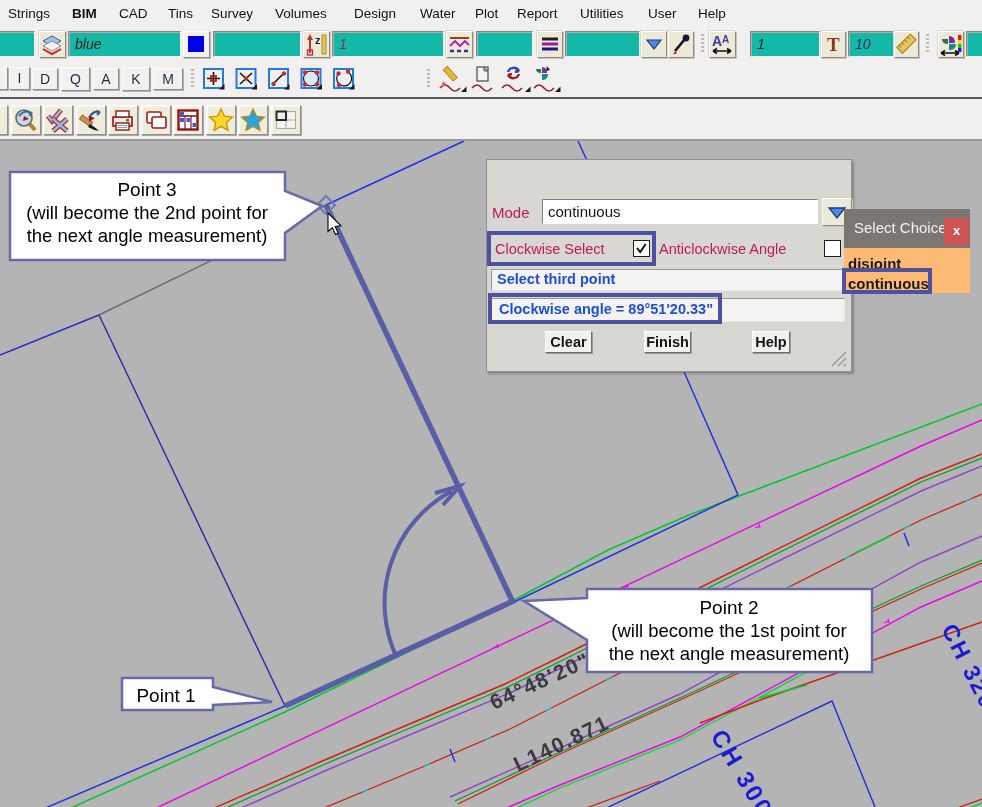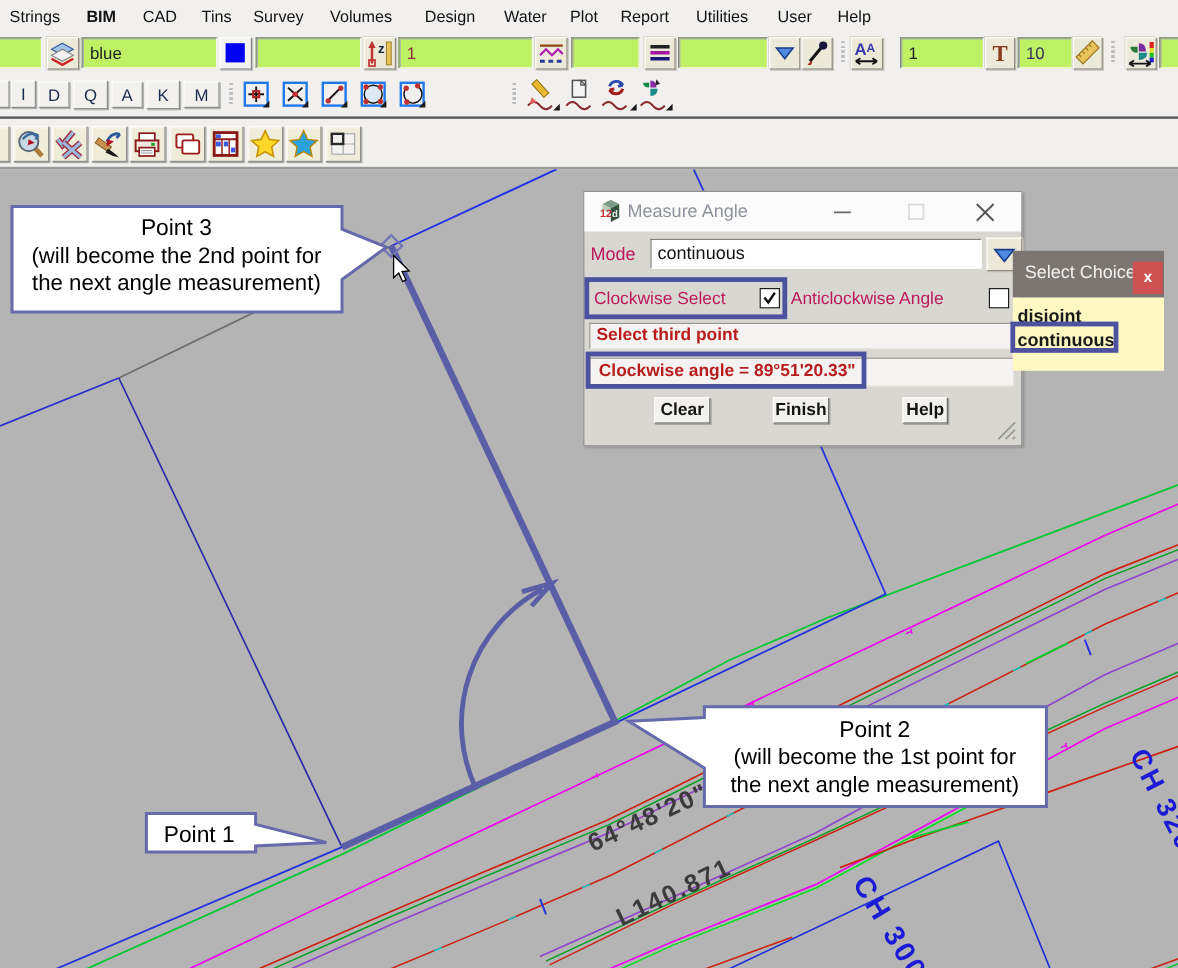--- a/index.html
+++ b/index.html
@@ -3,23 +3,23 @@
 <meta charset="utf-8">
 <style>
 html,body{margin:0;padding:0;width:982px;height:807px;overflow:hidden;
  font-family:"Liberation Sans",sans-serif;}
 #page{position:relative;width:982px;height:807px;background:#b4b4b4;}
 .abs{position:absolute;}
 
 #topbar{position:absolute;left:0;top:0;width:982px;height:141px;background:#f1f0ef;z-index:5;}
 #menubar{position:absolute;left:0;top:0;width:982px;height:28px;}
 #menubar span{position:absolute;top:6px;font-size:13.5px;color:#111;}
-.fld{position:absolute;background:#bef264;border:1px solid #848484;
+.fld{position:absolute;background:#14b8a6;border:1px solid #848484;
  border-right-color:#f4f4f4;border-bottom-color:#f4f4f4;
- box-shadow:inset 1px 1px 0 #adadad;font-size:14px;color:#222;}
+ box-shadow:inset 1px 1px 0 #adadad;font-size:14px;color:#222;font-style:italic;}
 .fld span{position:absolute;left:6px;top:4px;}
 .ibtn{position:absolute;background:#ece9d8;border:1px solid #fdfdfd;
  border-right-color:#8f8d83;border-bottom-color:#8f8d83;
  box-shadow:1px 1px 0 #c7c5bc, -1px -1px 0 #d9d7ce;}
 .wbtn{position:absolute;background:#f4f3f2;border:1px solid #fdfdfd;
  border-right-color:#8a8a8a;border-bottom-color:#8a8a8a;
  box-shadow:1px 1px 0 #bdbdbd;}
 .lbtn{position:absolute;background:#f2f1ee;border:1px solid #fbfbfa;
  border-right-color:#8f8f8f;border-bottom-color:#8f8f8f;
  box-shadow:1px 1px 0 #b0b0b0;text-align:center;font-size:14px;color:#1b2b4b;}
@@ -29,33 +29,33 @@
 .sep{position:absolute;width:3px;background-image:repeating-linear-gradient(#bbb 0 2px,#f1f0ef 2px 4px);}
 
 #dlg{position:absolute;left:486px;top:159px;width:364px;height:211px;
  background:#d9d7d2;border:1px solid #8f8f8f;z-index:10;box-shadow:1.5px 1.5px 2px rgba(80,80,80,.45);}
 #dlgtitle{position:absolute;left:0;top:0;width:100%;height:33px;background:#fbfbfb;}
 #dlgtitle .t{position:absolute;left:36px;top:8px;font-size:15px;color:#8f929c;}
 .drow{position:absolute;font-size:14.5px;color:#be185d;font-weight:400;}
 .dfield{position:absolute;background:#fff;border:1px solid #7f7f7f;
  border-bottom-color:#fdfdfd;border-right-color:#fdfdfd;font-size:15px;font-weight:400;color:#141414;}
 .mfield{position:absolute;background:#f4f3f1;border:1px solid #989692;
- border-bottom-color:#e8e6e2;border-right-color:#e8e6e2;font-size:14.5px;font-weight:600;color:#b91c1c;}
+ border-bottom-color:#e8e6e2;border-right-color:#e8e6e2;font-size:14.5px;font-weight:600;color:#1d4ed8;}
 .dbtn{position:absolute;background:#f2f1ee;border:1px solid #fdfdfd;
  border-right-color:#6f6f6f;border-bottom-color:#6f6f6f;box-shadow:1px 1px 0 #9c9c9c;
  font-size:14.5px;font-weight:600;color:#141414;text-align:center;}
 .annot{position:absolute;border:4px solid #4c51a0;z-index:30;}
 .cbx{position:absolute;width:15px;height:15px;background:#fff;border:1.6px solid #1d1d1d;}
 
 #pop{position:absolute;left:844px;top:209px;width:126px;height:84px;z-index:20;}
 #poptitle{position:absolute;left:0;top:0;width:126px;height:39px;background:#7b7672;}
 #poptitle .t{position:absolute;left:10px;top:10px;font-size:15px;color:#f2f1ef;}
 #popx{position:absolute;left:100px;top:9px;width:25px;height:27px;background:#cf5252;
  color:#fff;font-size:13px;font-weight:700;text-align:center;line-height:26px;}
-#poplist{position:absolute;left:0;top:39px;width:126px;height:61px;background:#fef9c3;}
+#poplist{position:absolute;left:0;top:39px;width:126px;height:45px;background:#fdba74;}
 #poplist div{position:absolute;left:4px;font-size:15px;font-weight:600;color:#1a1a1a;}
 svg{position:absolute;left:0;top:0;}
 </style>
 </head>
 <body>
 <div id="page">
 <svg id="cad" width="982" height="807" viewBox="0 0 982 807">
 
  <path d="M44,820 L285,712 L512,601 L608,550 L689,515 L982,404" fill="none" stroke="#00c832" stroke-width="1.5"></path>
  <path d="M36,812 L285,706 L514,602 L738,495 L685,374 L578,141" fill="none" stroke="#2333dd" stroke-width="1.5"></path>
@@ -376,35 +376,20 @@
         <svg width="28" height="28">
  <rect x="4.5" y="5.5" width="19" height="17" fill="#f4f3f0" stroke="#aaa" stroke-width="1"></rect>
  <line x1="14" y1="5.5" x2="14" y2="22.5" stroke="#aaa" stroke-width="1"></line>
  <line x1="4.5" y1="14" x2="23.5" y2="14" stroke="#aaa" stroke-width="1"></line>
  <rect x="4.5" y="5.5" width="9.5" height="8.5" fill="#f0efec" stroke="#2a2a2a" stroke-width="2"></rect>
         </svg>
       </div>
 <div class="abs" style="left:0;top:139px;width:982px;height:2px;background:#9a9a9a;"></div>
 </div>
 <div id="dlg">
- <div id="dlgtitle">
-  <svg class="abs" style="left:13px;top:5px;" width="18" height="23">
-   <polygon points="2,5 9,1.5 16,5 9,8.5" fill="#7d9a84"></polygon>
-   <polygon points="2,5 9,8.5 9,13 2,9.5" fill="#b9ccbc"></polygon>
-   <polygon points="9,8.5 16,5 16,16.5 9,20" fill="#32523c"></polygon>
-   <text x="0" y="16" font-size="9" font-weight="700" fill="#c03038">12</text>
-   <text x="10" y="16" font-size="8" font-weight="700" fill="#e8e8e8">d</text>
-  </svg>
-  <div class="t">Measure Angle</div>
-  <svg class="abs" style="left:200px;top:0;" width="160" height="33">
-   <line x1="8" y1="17" x2="22" y2="17" stroke="#6a6a6a" stroke-width="1.6"></line>
-   <rect x="70.5" y="10.5" width="12" height="12" fill="none" stroke="#dcdcdc" stroke-width="1.5"></rect>
-   <path d="M127,10 l14,14 M141,10 l-14,14" stroke="#555" stroke-width="1.6"></path>
-  </svg>
- </div>
  <div class="drow" style="left:5px;top:44px;font-size:15px;">Mode</div>
  <div class="dfield" style="left:55px;top:39px;width:274px;height:23px;">
         <span class="abs" style="left:5px;top:3px;">continuous</span>
       </div>
  <div class="ibtn" style="left:335px;top:38px;width:28px;height:26px;background:#ece9d8;">
   <svg width="28" height="26">
           <polygon points="6,9 22,9 14,19" fill="#4d8ae0" stroke="#1a3a8a" stroke-width="1.3"></polygon>
         </svg>
  </div>
  <div class="drow" style="left:8px;top:81px;">Clockwise Select</div>

